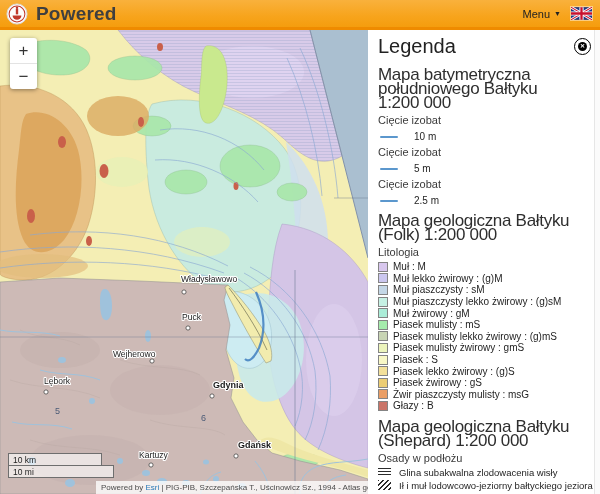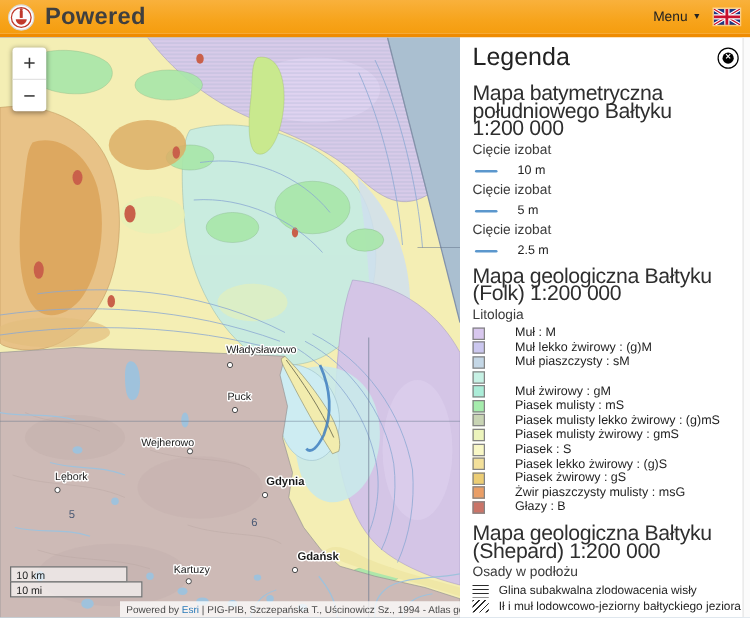--- a/index.html
+++ b/index.html
@@ -42,21 +42,21 @@
   .close-btn{margin-top:3px;margin-right:1px;width:15px;height:15px;border:1.6px solid #000;border-radius:50%;
     background:#fff;display:flex;align-items:center;justify-content:center;cursor:pointer;flex:0 0 auto;}
   .close-btn .dot{width:9px;height:9px;background:#000;border-radius:50%;color:#fff;font-size:6px;
     line-height:9px;text-align:center;font-weight:bold;}
   .close-btn .dot::after{content:"✕";}
   .sec-title{font-size:17px;letter-spacing:-0.3px;line-height:14px;color:#2e2e2e;margin:8px 0 1px 0;font-weight:500;}
   .sub-label{font-size:11px;line-height:12px;color:#3a3a3a;margin:4px 0 0 0;}
   .iso-row{display:flex;align-items:center;gap:16px;height:11px;margin:5px 0 0 2px;}
   .iso-line{width:18px;height:2px;border-radius:1px;flex:0 0 auto;}
   .iso-val{font-size:10px;color:#1e1e1e;}
-  .item-row{display:flex;align-items:center;gap:24px;height:11.6px;}
+  .item-row{display:flex;align-items:center;gap:5px;height:11.6px;}
   .swatch{width:10px;height:10px;border:1px solid #848484;box-sizing:border-box;flex:0 0 auto;}
   .item-label{font-size:10px;color:#1e1e1e;white-space:nowrap;}
   .pat-row{display:flex;align-items:center;gap:8px;height:12.4px;}
   .pat{width:13px;height:10px;flex:0 0 auto;}
   .pat-label{font-size:9.5px;color:#1e1e1e;white-space:nowrap;}
   .pattern-vertical-lines{background:repeating-linear-gradient(90deg,#2b2b2b 0,#2b2b2b 1px,transparent 1px,transparent 3.5px);}
   .pattern-horizontal-lines{background:repeating-linear-gradient(180deg,#2b2b2b 0,#2b2b2b 1px,transparent 1px,transparent 3.2px);}
   .pattern-diagonal-lines{background:repeating-linear-gradient(135deg,#2b2b2b 0,#2b2b2b 1px,transparent 1px,transparent 3.5px);}
   .scroll-line{position:absolute;right:0;top:0;bottom:0;width:5px;background:#fbfbfb;border-left:1px solid #e6e6e6;}
 </style>
@@ -288,20 +288,21 @@
         <div class="item-row">
           <span class="swatch" style="background: rgb(203, 199, 239);"></span>
           <span class="item-label">Muł lekko żwirowy : (g)M</span>
         </div>
         <div class="item-row">
           <span class="swatch" style="background: rgb(196, 215, 230);"></span>
           <span class="item-label">Muł piaszczysty : sM</span>
         </div>
         <div class="item-row">
           <span class="swatch" style="background: rgb(198, 241, 228);"></span>
+          <span class="item-label">Muł piaszczysty lekko żwirowy : (g)sM</span>
         </div>
         <div class="item-row">
           <span class="swatch" style="background: rgb(171, 237, 216);"></span>
           <span class="item-label">Muł żwirowy : gM</span>
         </div>
         <div class="item-row">
           <span class="swatch" style="background: rgb(165, 236, 172);"></span>
           <span class="item-label">Piasek mulisty : mS</span>
         </div>
         <div class="item-row">

